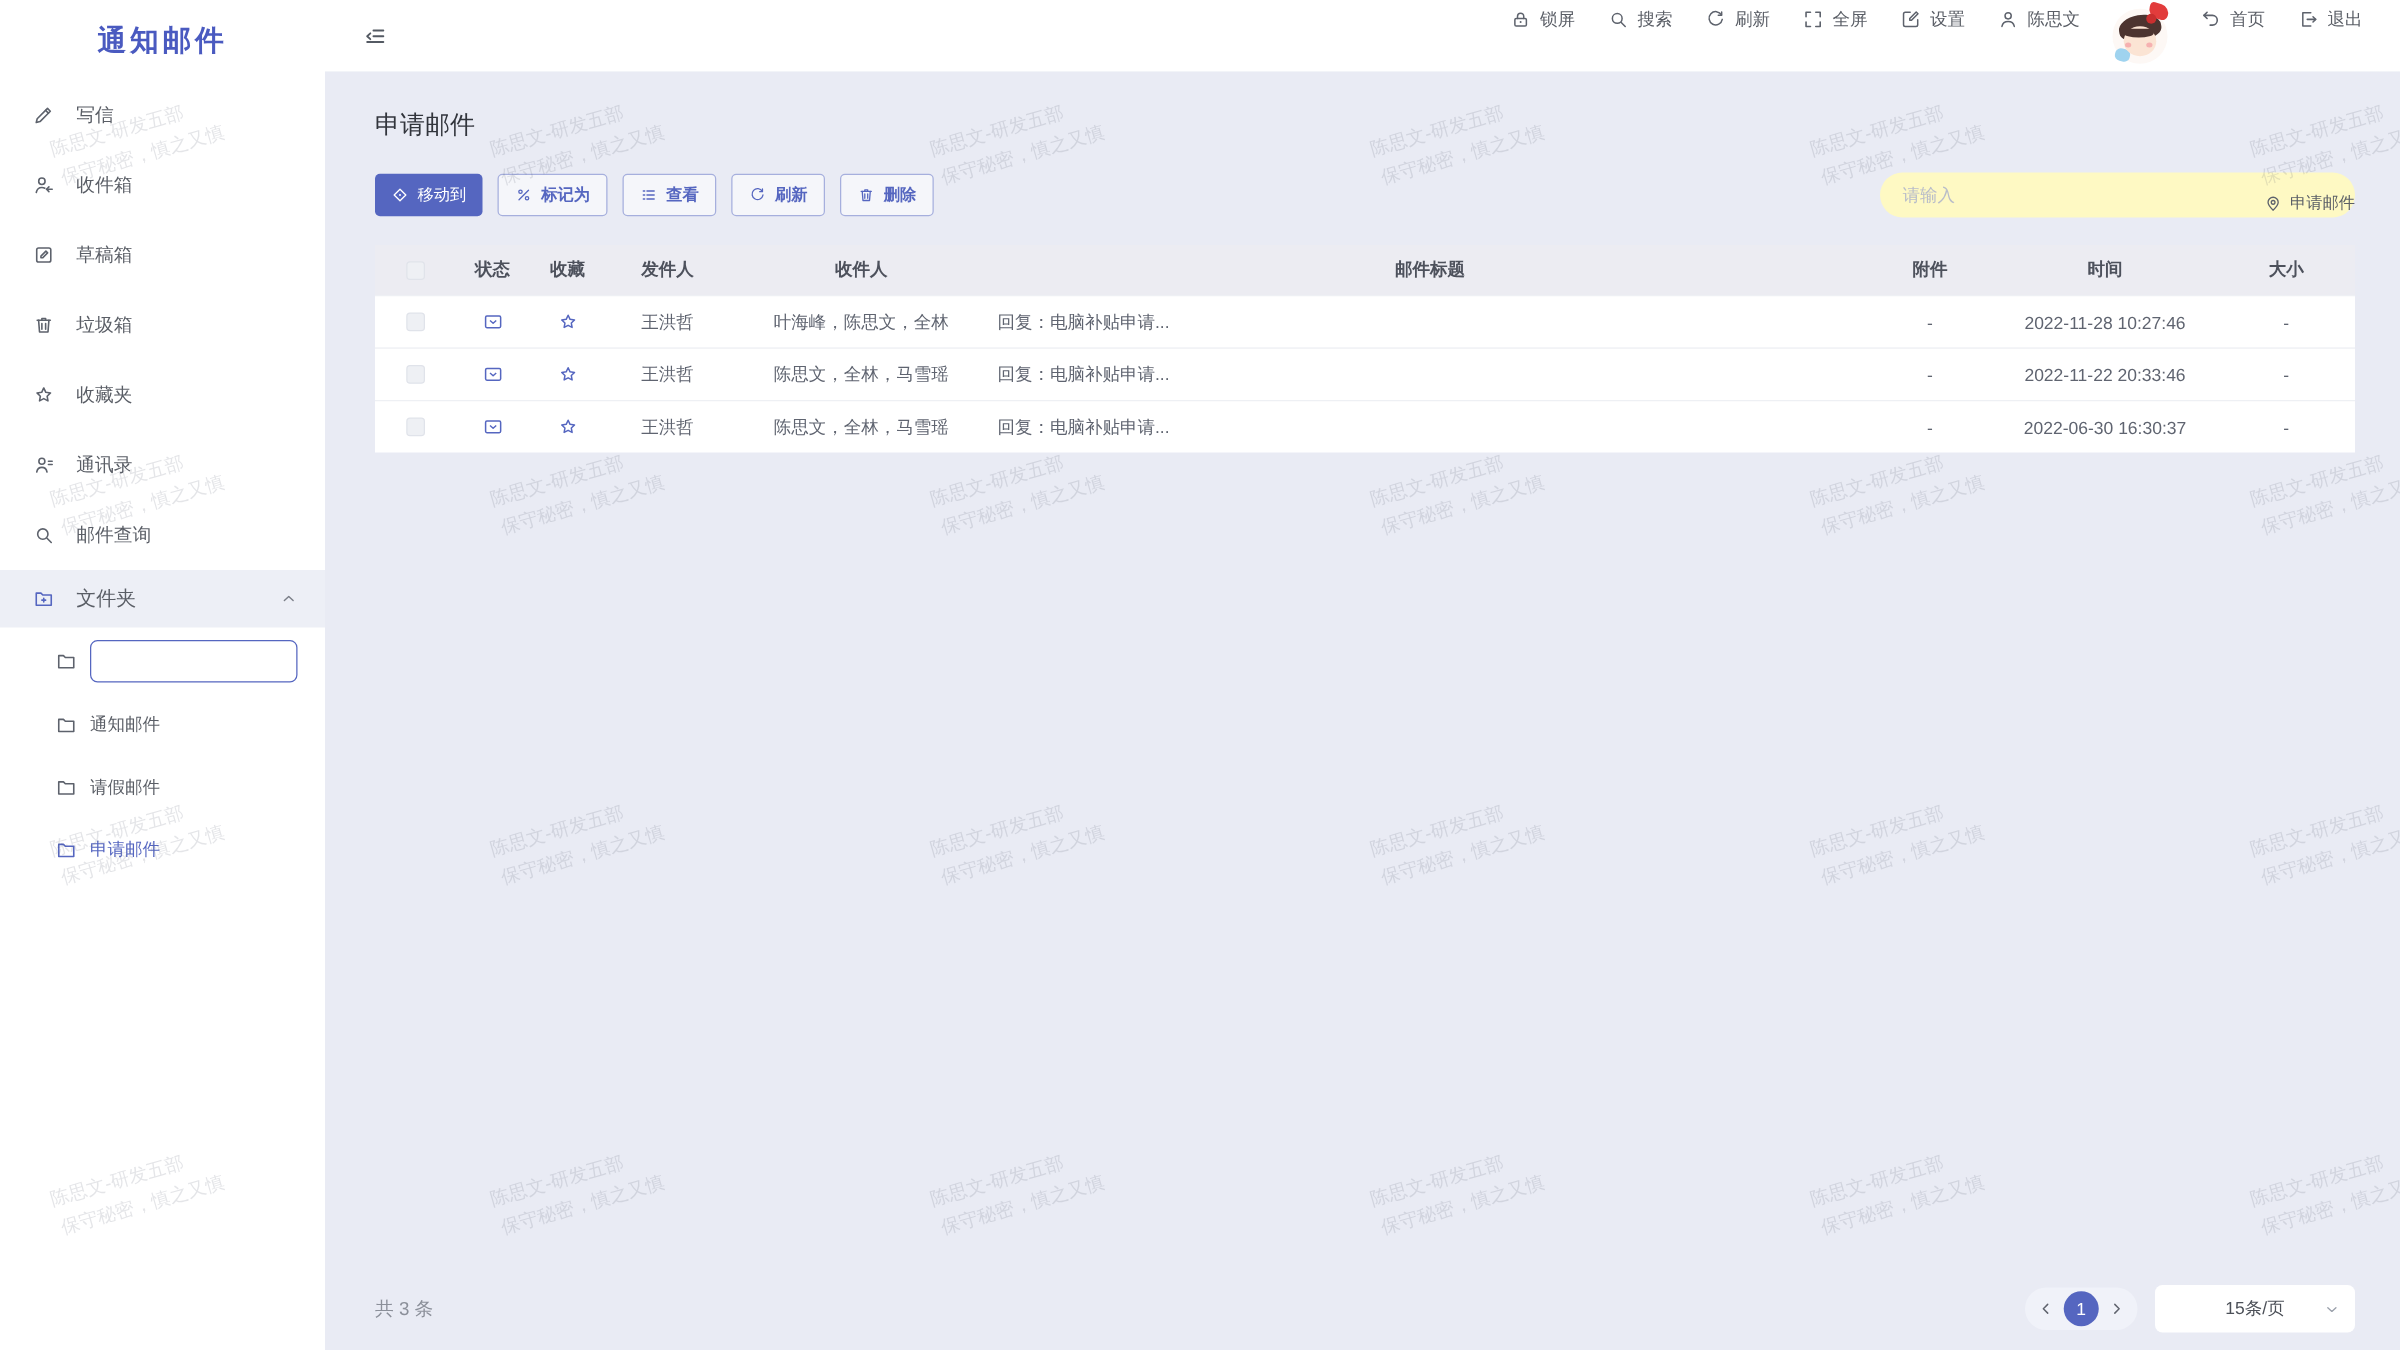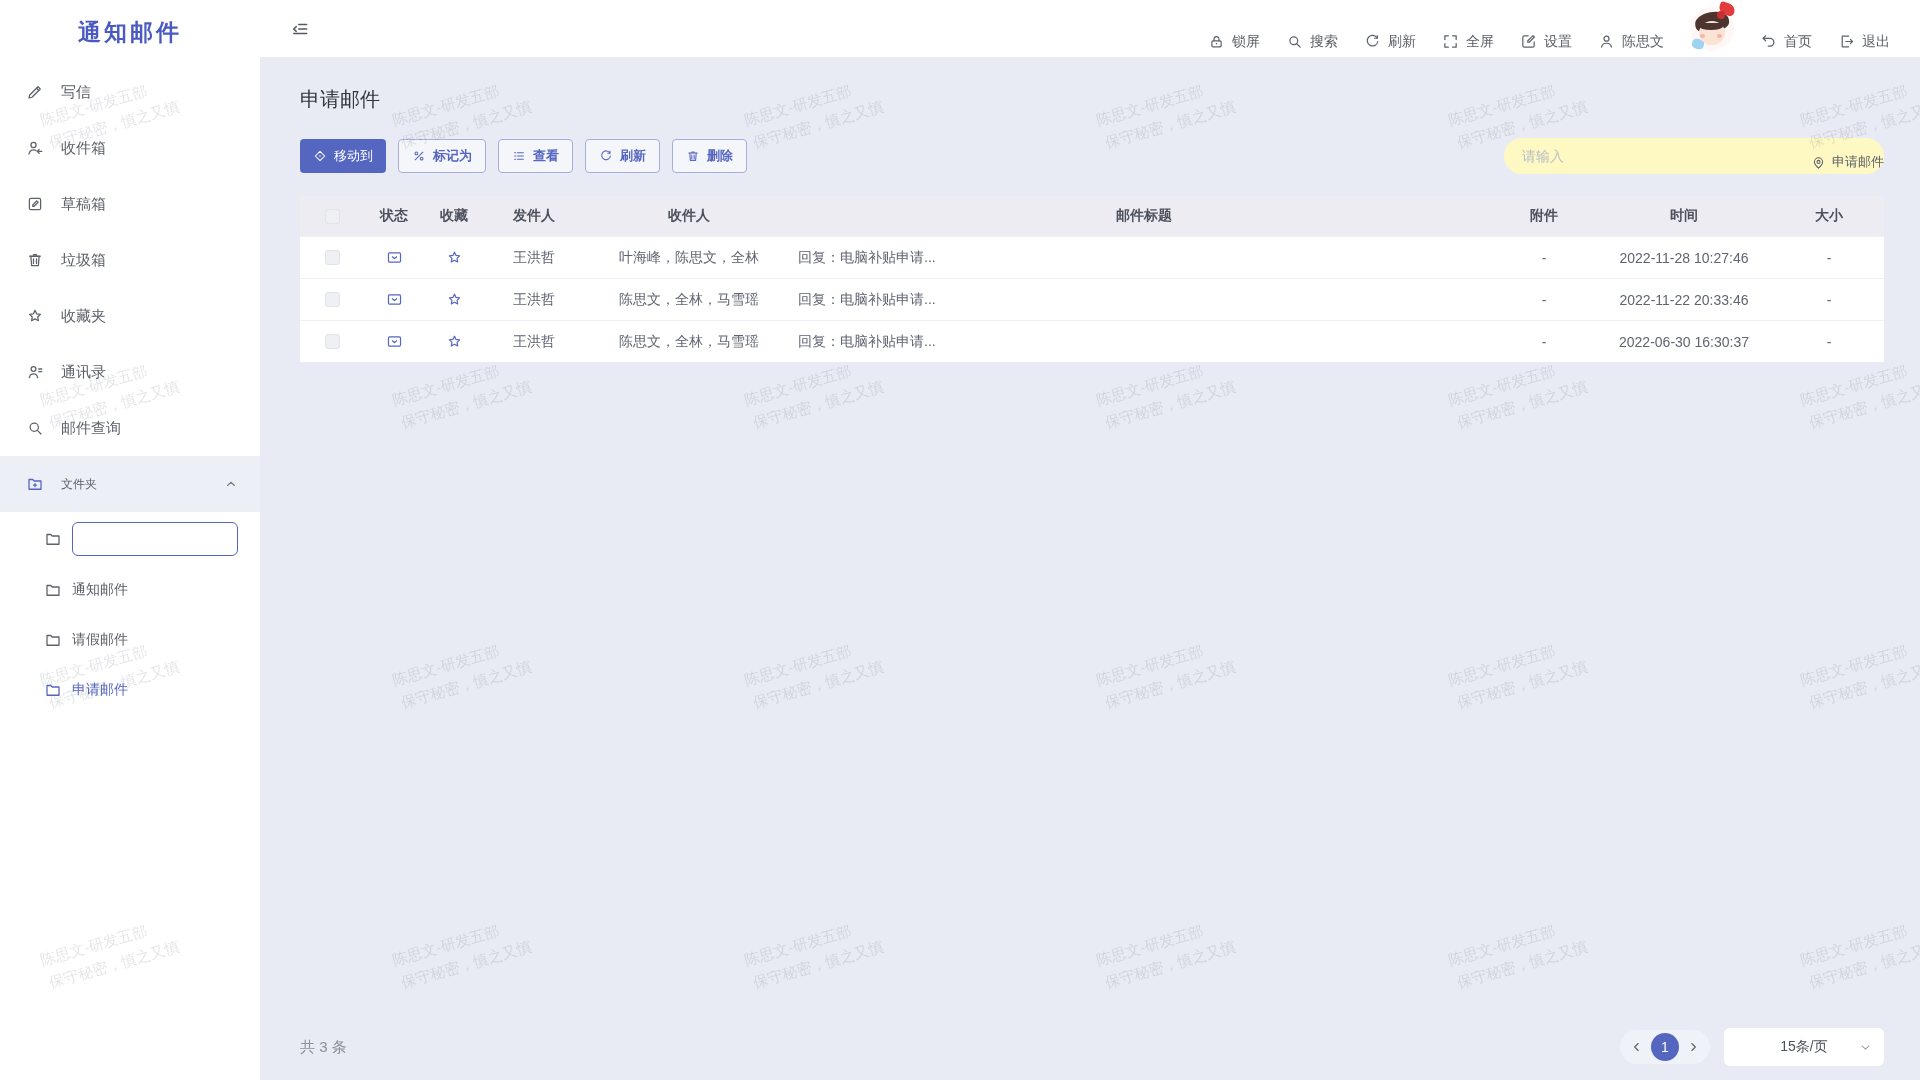--- a/index.html
+++ b/index.html
@@ -14,33 +14,33 @@
   *{margin:0;padding:0;box-sizing:border-box;}
   html,body{width:1920px;height:1080px;overflow:hidden;font-family:"Liberation Sans",sans-serif;background:#fff;}
   .icon{display:inline-block;vertical-align:middle;flex:none;}
   .icon svg{display:block;}
 
   
   .sidebar{position:absolute;left:0;top:0;width:260px;height:1080px;background:#fff;z-index:2;}
   .logo{height:64px;display:flex;align-items:center;justify-content:center;color:var(--primary-deep);font-size:23px;font-weight:bold;letter-spacing:3px;}
   .nav-item{height:56px;display:flex;align-items:center;gap:17px;padding-left:26px;font-size:15px;color:var(--txt-gray);cursor:pointer;}
   .nav-item .icon{color:#5d626c;}
-  .folder-head{height:56px;display:flex;align-items:center;gap:17px;padding-left:26px;padding-right:22px;font-size:12px;color:var(--txt-gray);background:#edeff6;cursor:pointer;}
+  .folder-head{height:46px;display:flex;align-items:center;gap:17px;padding-left:26px;padding-right:22px;font-size:16px;color:var(--txt-gray);background:#edeff6;cursor:pointer;}
   .folder-head .icon{color:var(--primary);}
   .folder-head .chev{margin-left:auto;color:#7b7f88;}
   .folder-child{height:50px;display:flex;align-items:center;gap:10px;padding-left:44px;font-size:14px;color:var(--txt-gray);cursor:pointer;}
   .folder-child .icon{color:#5d626c;}
   .folder-child.active{color:var(--primary);}
   .folder-child.active .icon{color:var(--primary);}
   .folder-input{width:166px;height:34px;border:1px solid var(--primary);border-radius:6px;outline:none;font-size:14px;padding:0 8px;color:#333;background:#fff;}
 
   
   .topbar{position:absolute;left:260px;top:0;right:0;height:57px;background:#fff;display:flex;align-items:center;padding:0 30px;z-index:2;}
   .collapse{color:#545a63;cursor:pointer;display:flex;align-items:center;}
-  .top-right{margin-left:auto;display:flex;align-items:flex-end;gap:26px;}
+  .top-right{margin-left:auto;display:flex;align-items:flex-start;gap:26px;}
   .top-act{display:flex;align-items:center;gap:7px;font-size:14px;color:var(--txt-gray);cursor:pointer;}
   .top-act .icon{color:#5d626c;}
   .avatar{width:44px;height:44px;border-radius:50%;position:relative;background:#fdf8f5;overflow:visible;cursor:pointer;}
   .avatar .a-face{position:absolute;left:9px;top:14px;width:26px;height:24px;border-radius:50%;background:#fbe4d4;}
   .avatar .a-hair{position:absolute;left:5px;top:5px;width:34px;height:20px;border-radius:50% 50% 40% 40%;background:#4c3430;transform:rotate(-10deg);}
   .avatar .a-bang{position:absolute;left:9px;top:16px;width:24px;height:7px;border-radius:0 0 50% 50%;background:#4c3430;}
   .avatar .a-bow{position:absolute;right:-1px;top:-4px;width:16px;height:12px;background:#e23c3c;border-radius:4px 10px 6px 10px;transform:rotate(18deg);}
   .avatar .a-bow2{position:absolute;right:9px;top:4px;width:8px;height:8px;background:#c92f2f;border-radius:50%;}
   .avatar .a-cheek1{position:absolute;left:10px;top:27px;width:5px;height:4px;border-radius:50%;background:#f6b1b1;}
   .avatar .a-cheek2{position:absolute;left:27px;top:27px;width:5px;height:4px;border-radius:50%;background:#f6b1b1;}

